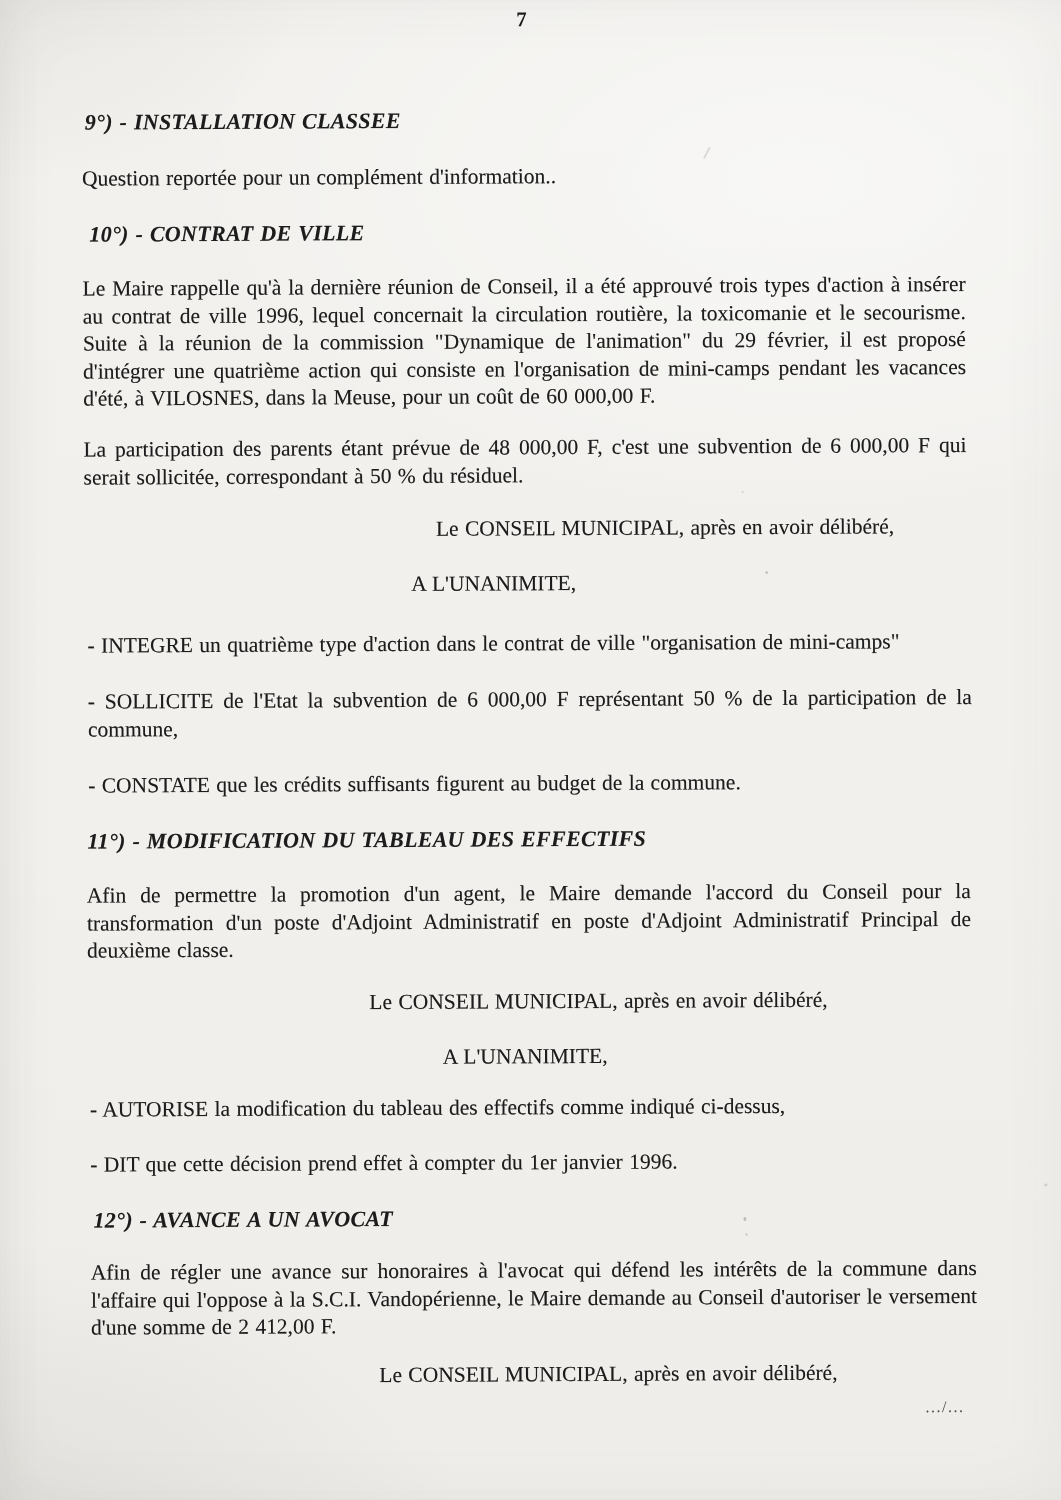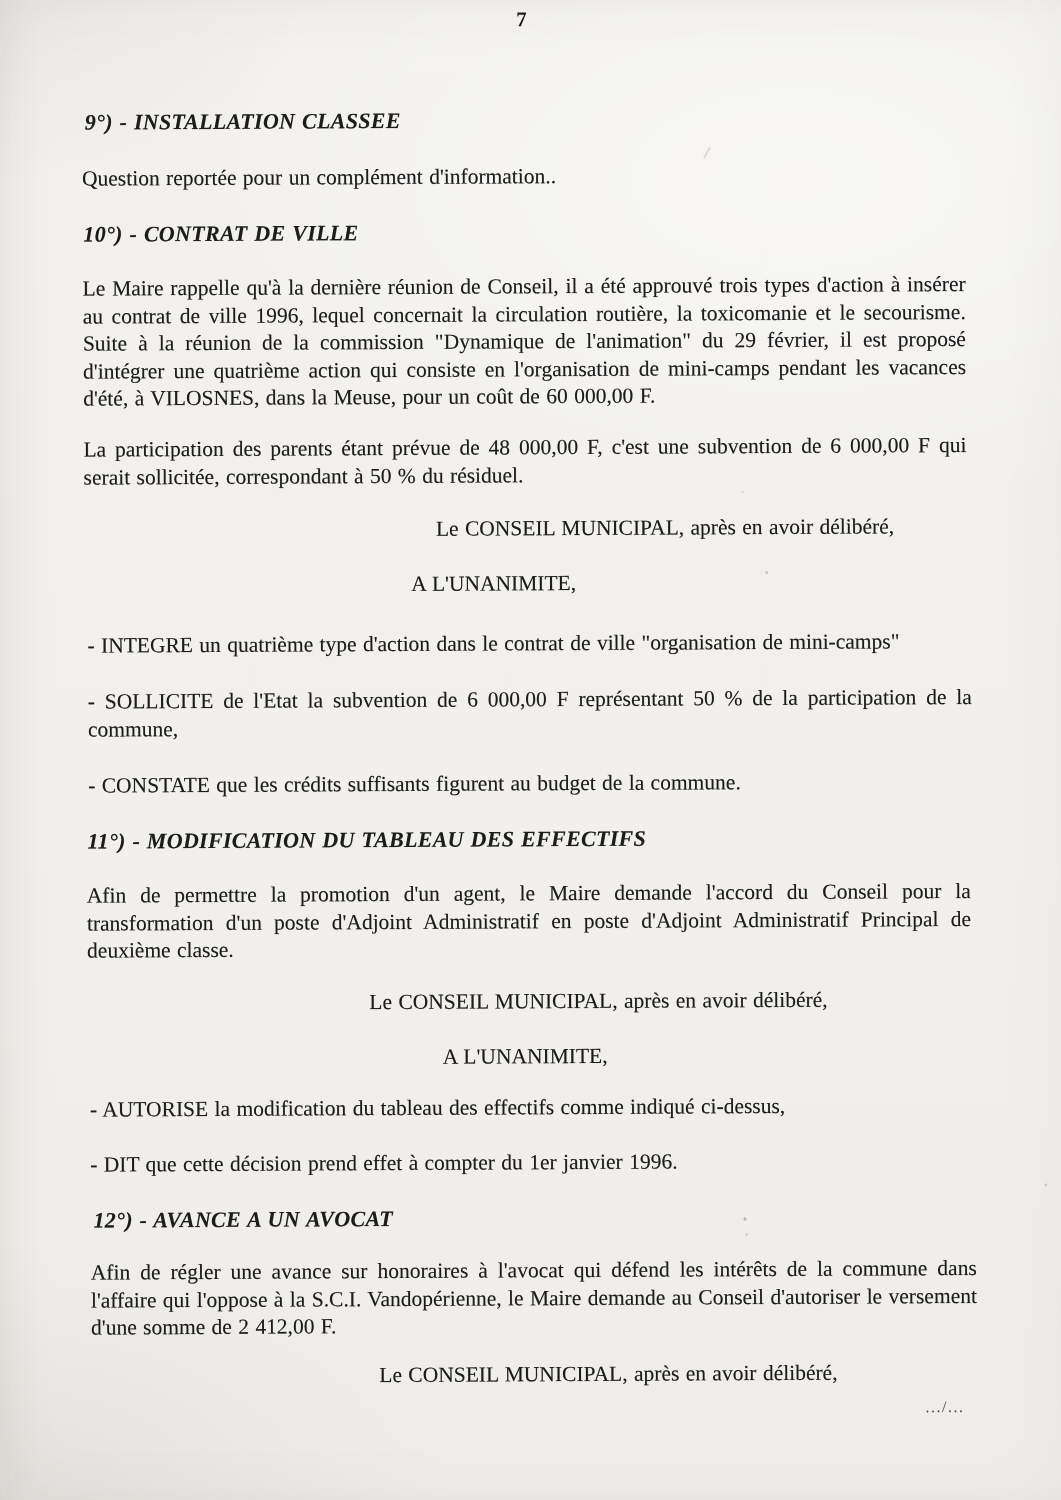--- a/index.html
+++ b/index.html
@@ -28,21 +28,21 @@
     word-spacing:1px;
   }
   .just{text-align:justify;text-align-last:left;}
   .nowrap{white-space:nowrap;}
   .heading{font-weight:700;font-style:italic;font-size:22px;letter-spacing:.3px;white-space:nowrap;}
   .pagenum{position:absolute;top:10px;left:520px;font-size:21px;font-weight:700;letter-spacing:.5px;}
   .cont{position:absolute;top:1403px;left:922px;font-size:16px;color:#4c4b49;letter-spacing:1.5px;white-space:nowrap;text-shadow:none;}
   
   #h9   {top:109px;left:88px;}
   #q9   {top:166px;left:85px;}
-  #h10  {top:221px;left:86px;}
+  #h10  {top:221px;left:92px;}
   #p10a {top:276px;left:85px;width:883px;}
   #p10b {top:437px;left:85px;width:883px;}
   #cm1  {top:518px;left:437px;}
   #un1  {top:573px;left:412px;}
   #d1   {top:633px;left:88px;}
   #d2   {top:689px;left:88px;width:884px;}
   #d3   {top:773px;left:88px;}
   #h11  {top:828px;left:87px;}
   #p11  {top:883px;left:86px;width:884px;}
   #cm2  {top:991px;left:368px;}

